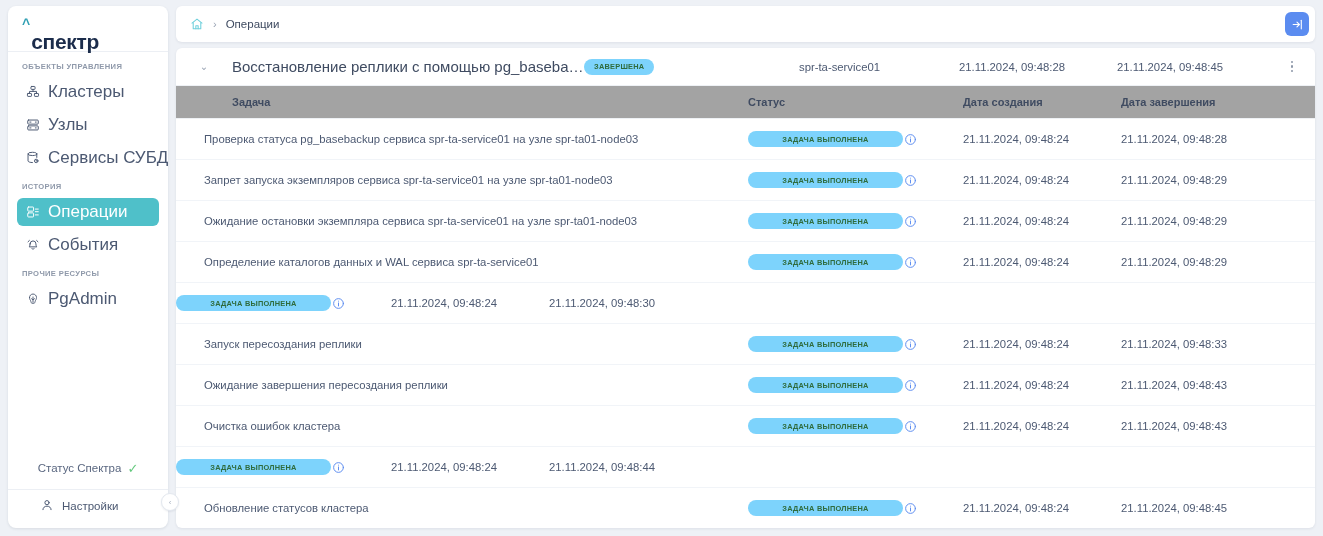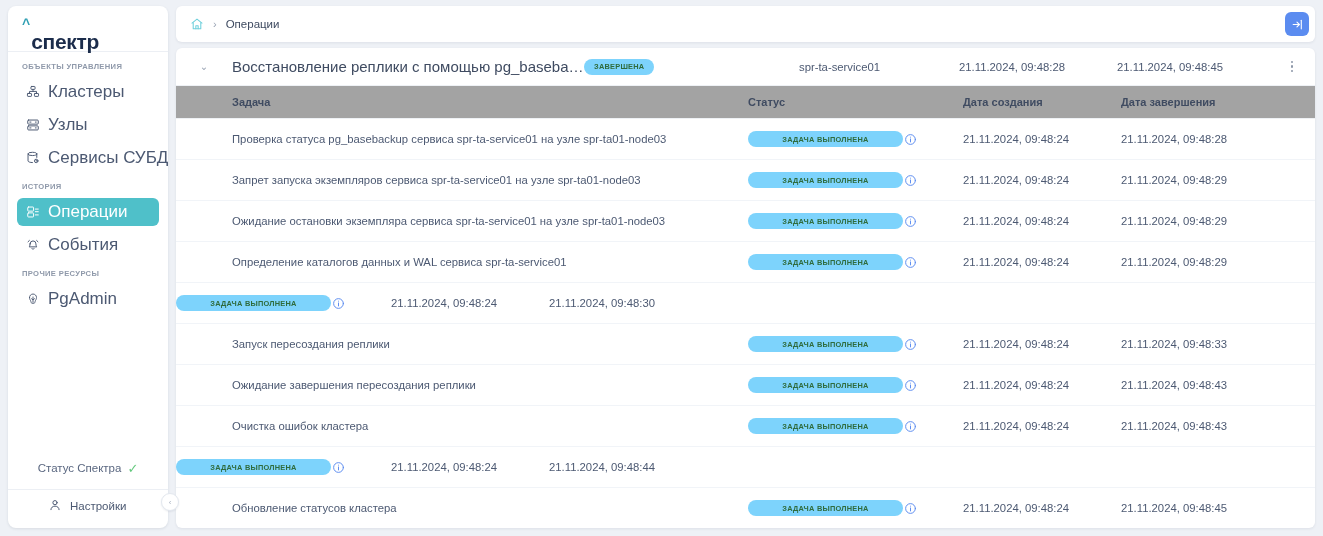--- a/index.html
+++ b/index.html
@@ -134,21 +134,21 @@
     font-size: 8px;
     display: flex; align-items: center; justify-content: center;
     cursor: pointer;
     box-shadow: 0 1px 2px rgba(20,35,60,0.08);
   }
   .settings-row {
     display: flex;
     align-items: center;
     gap: 8px;
     height: 32px;
-    padding: 0 0 0 40px;
+    padding: 0 0 0 32px;
     font-size: 11.5px;
     color: #4c5972;
     cursor: pointer;
   }
   .settings-row svg { width: 14px; height: 14px; }
 
   
   #main {
     flex: 1 1 auto;
     display: flex;
@@ -294,21 +294,21 @@
     display: flex;
     align-items: center;
     border-bottom: 1px solid #f1f4f8;
   }
   .td {
     font-size: 11.3px;
     color: #4c5972;
   }
   .td.task {
     flex: 1 1 auto;
-    padding-left: 56px;
+    padding-left: 28px;
     min-width: 0;
     overflow: hidden;
     text-overflow: ellipsis;
     white-space: nowrap;
   }
   .td.status {
     flex: 0 0 215px;
     display: flex;
     align-items: center;
     gap: 1px;

